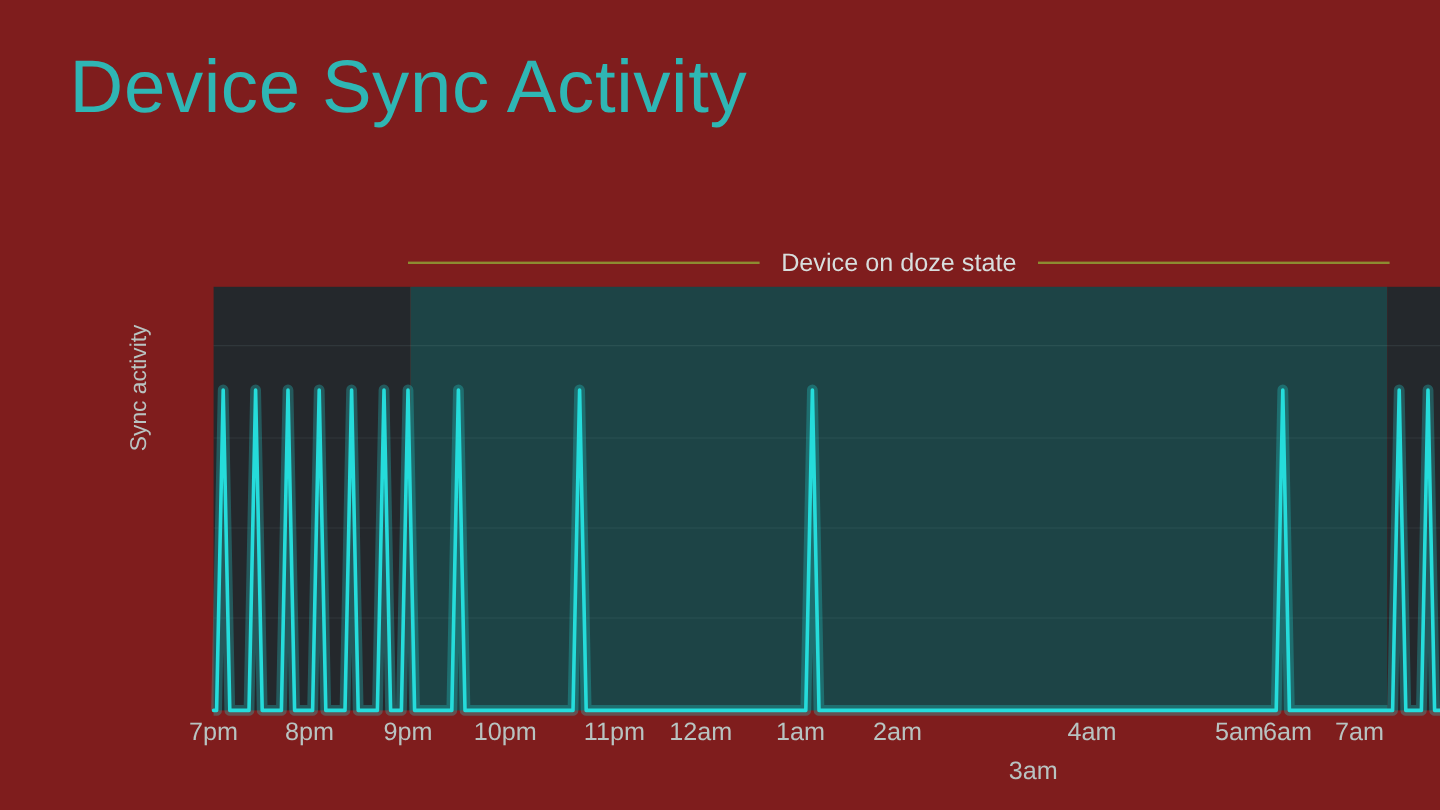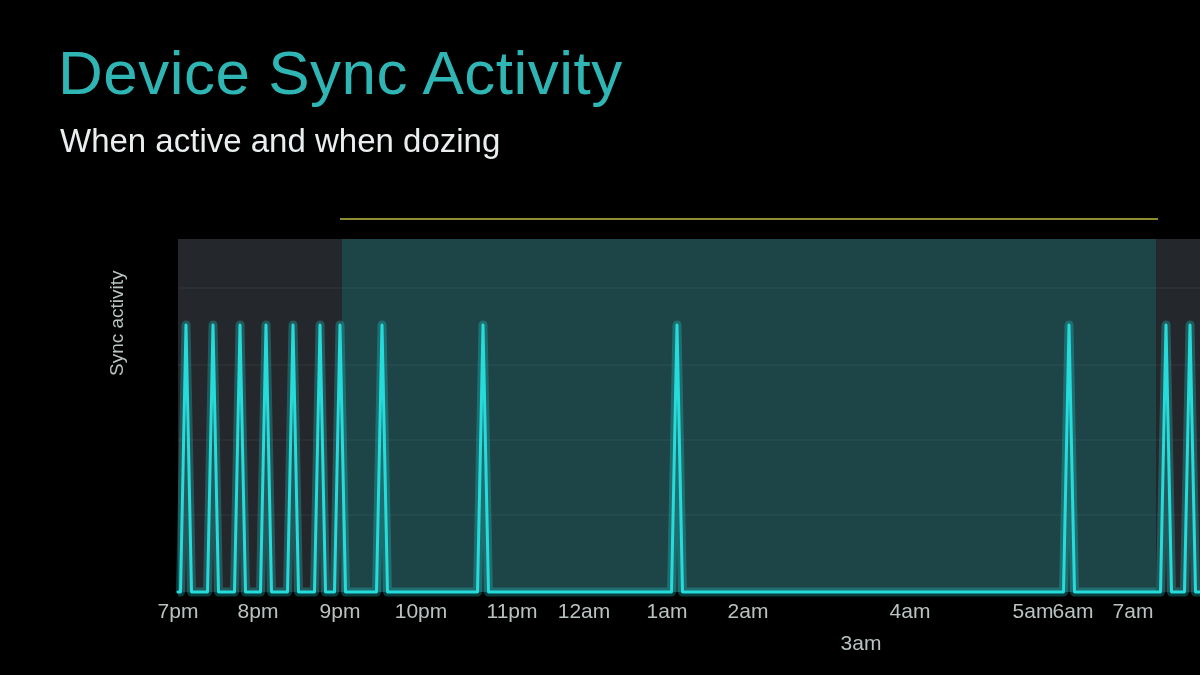--- a/index.html
+++ b/index.html
@@ -13,21 +13,21 @@
     overflow: hidden;
     font-family: "Liberation Sans", sans-serif;
     position: relative;
     background: #1d3230;
   }
   #stage {
     position: absolute;
     left: 0; top: 0;
     width: 1200px;
     height: 675px;
-    background: #000000;
+    background: #7f1d1d;
   }
 
   
   #title {
     position: absolute;
     left: 58px;
     top: 42px;
     font-size: 62px;
     font-weight: 300;
     letter-spacing: 0.5px;
@@ -111,26 +111,26 @@
     line-height: 1;
   }
 </style>
 </head>
 <body>
 
 <div id="stage">
 
   <div id="title">Device Sync Activity</div>
 
-  <div id="subtitle">When active and when dozing</div>
 
   <div id="chart-wrap">
 
     <div id="doze-annotation">
       <div class="doze-rule"></div>
+      <div id="doze-label">Device on doze state</div>
       <div class="doze-rule"></div>
     </div>
 
     <svg id="plot-svg" width="1200" height="675">
       <g id="regions-layer">
           <rect x="178" y="239" width="164" height="353" fill="#24282c"></rect>
           <rect x="342" y="239" width="814" height="353" fill="#1d4446"></rect>
           <rect x="1156" y="239" width="44" height="353" fill="#24282c"></rect>
         </g>
       <g id="grid-layer">

